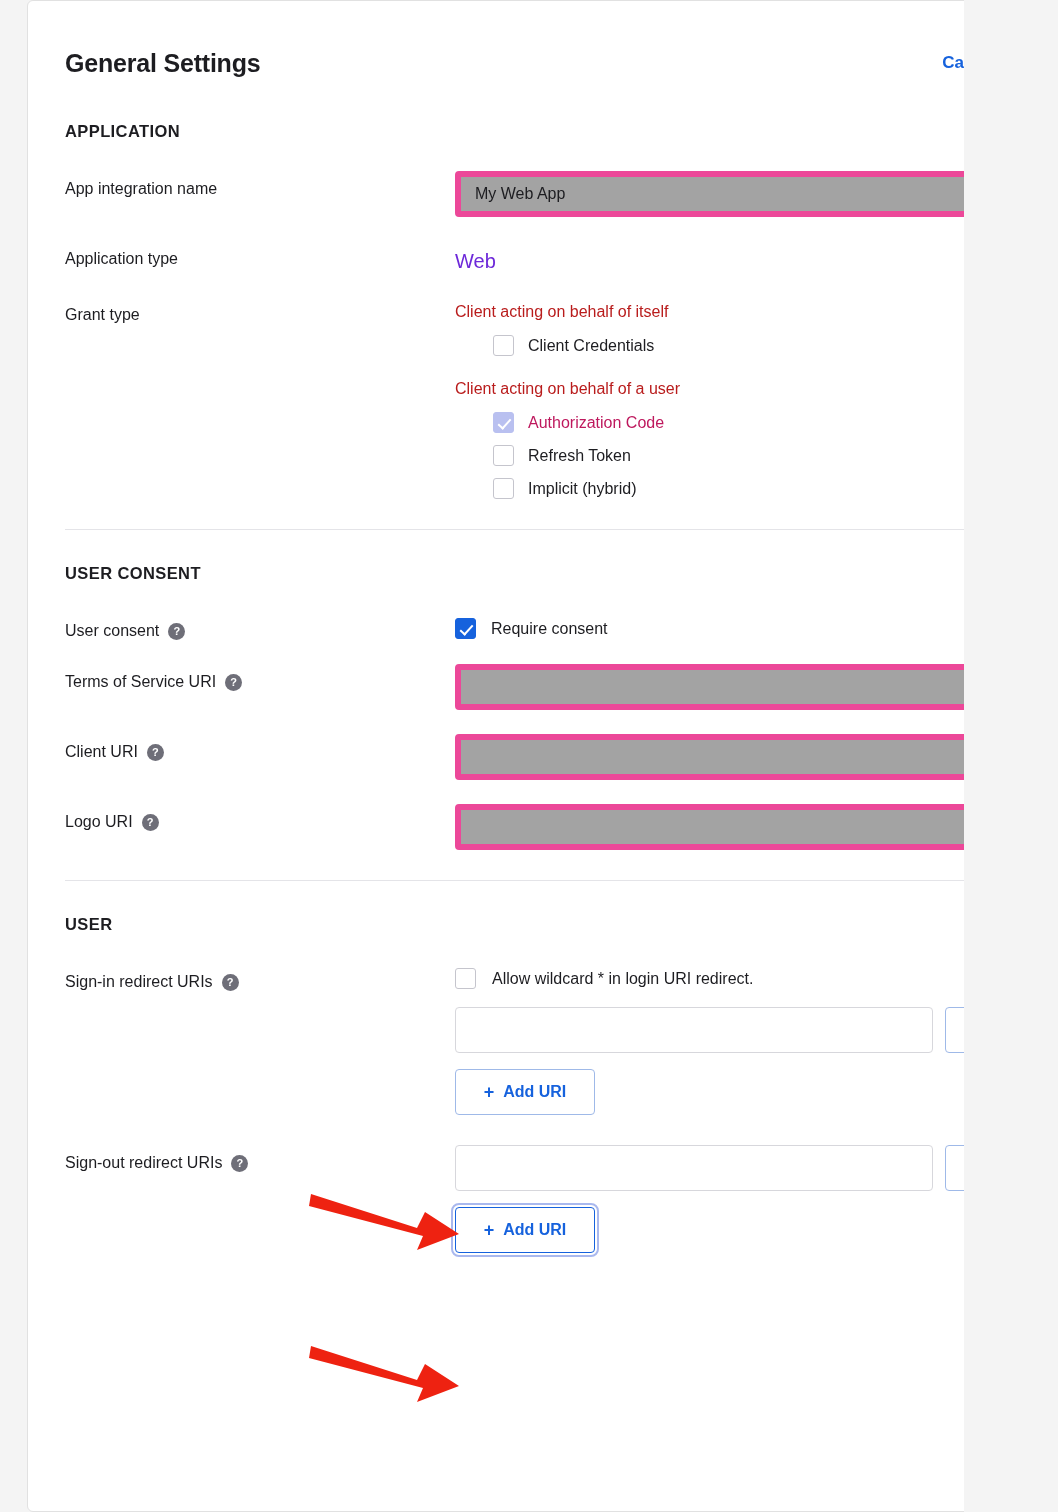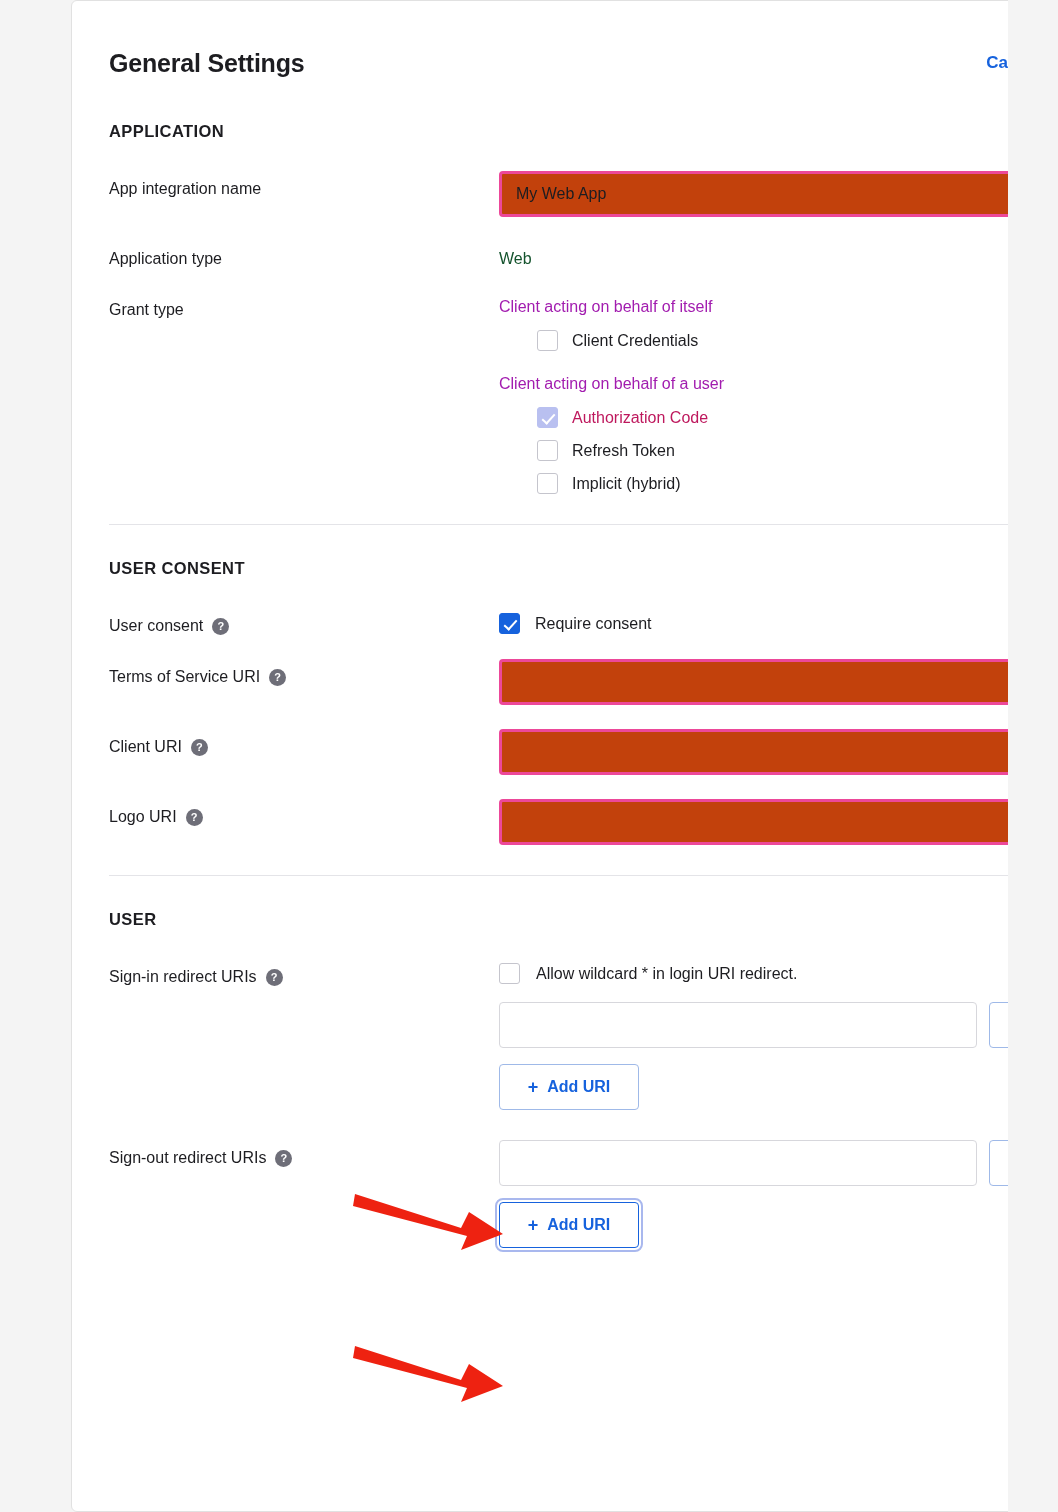--- a/index.html
+++ b/index.html
@@ -8,21 +8,20 @@
     background: #f4f4f4;
     font-family: "Liberation Sans", sans-serif;
     -webkit-font-smoothing: antialiased;
   }
   #page {
     position: relative;
     width: 964px;
     height: 1512px;
     overflow: hidden;
     background: #f4f4f4;
-    margin-left: 44px;
   }
   .card {
     position: absolute;
     left: 27px;
     top: 0px;
     width: 1004px;
     min-height: 1512px;
     background: #ffffff;
     border: 1px solid #e1e1e1;
     border-radius: 6px;
@@ -93,42 +92,42 @@
     font-size: 11px;
     font-weight: bold;
     margin-left: 9px;
     cursor: pointer;
     line-height: 1;
   }
 
   .text-input {
     width: 548px;
     height: 46px;
-    border: 3px solid #ec4899;
+    border: 6px solid #ec4899;
     border-radius: 4px;
-    background: #c2410c;
+    background: #a3a3a3;
     font-size: 16px;
     color: #1d1d21;
     padding: 0 14px;
     box-sizing: border-box;
     font-family: "Liberation Sans", sans-serif;
     outline: none;
   }
 
   .static-value {
-    font-size: 16px;
-    color: #14532d;
+    font-size: 20px;
+    color: #6d28d9;
     padding-top: 9px;
   }
 
   
   .grant-group { padding-top: 6px; }
   .grant-heading {
     font-size: 16px;
-    color: #a21caf;
+    color: #b91c1c;
     margin-bottom: 14px;
   }
   .grant-heading.second { margin-top: 24px; }
   .check-line {
     display: flex;
     align-items: center;
     margin-left: 38px;
     margin-bottom: 12px;
   }
   .check-line:last-child { margin-bottom: 0; }

